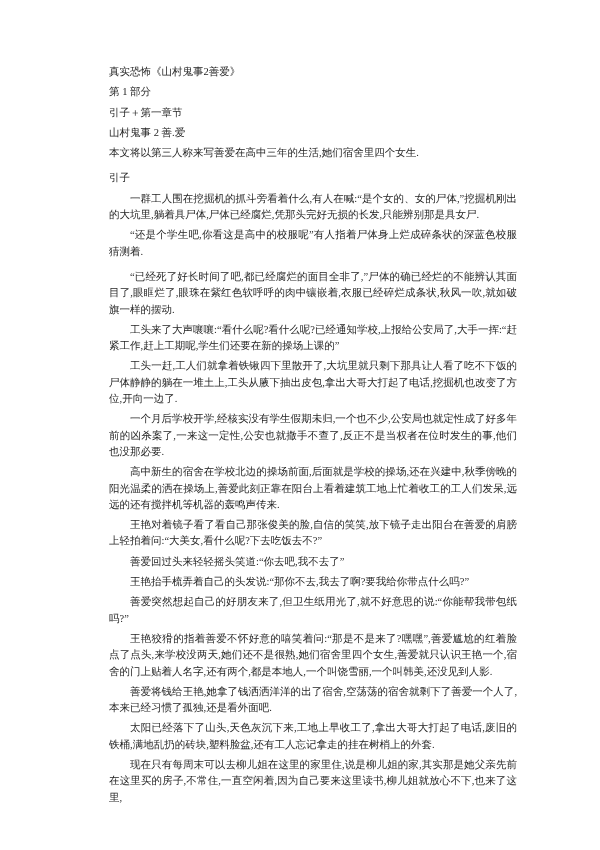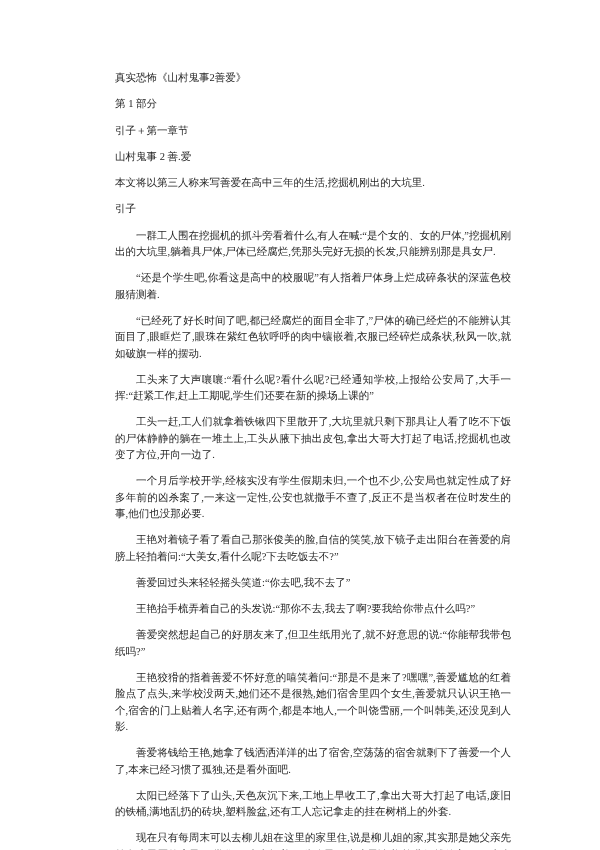--- a/index.html
+++ b/index.html
@@ -19,48 +19,49 @@
     left: 105px;
     top: 60px;
     width: 416px;
     font-family: "Liberation Serif", "DejaVu Serif", serif;
     font-size: 10.5px;
     line-height: 16.3px;
     color: #1f1f1f;
     text-align: justify;
   }
   .text-block p {
-    margin: 10px;
+    margin: 4px;
     padding: 0;
   }
   .text-block p.indent {
     text-indent: 2em;
   }
   .text-block p.gap {
     margin-top: 9px;
   }
 </style>
 </head>
 <body>
 
 <div class="page">
   <div class="text-block" style="color: rgb(31, 31, 31);">
 
   <p>真实恐怖《山村鬼事2善爱》</p>
       <p>第 1 部分</p>
       <p>引子＋第一章节</p>
       <p>山村鬼事 2 善.爱</p>
-      <p>本文将以第三人称来写善爱在高中三年的生活,挖掘机刚出的大坑里.</p>
+      <p>本文将以第三人称来写善爱在高中三年的生活,她们宿舍里四个女生.</p>
       <p class="gap">引子</p>
       <p class="indent">一群工人围在挖掘机的抓斗旁看着什么,有人在喊:“是个女的、女的尸体,”挖掘机刚出的大坑里,躺着具尸体,尸体已经腐烂,凭那头完好无损的长发,只能辨别那是具女尸.</p>
       <p class="indent">“还是个学生吧,你看这是高中的校服呢”有人指着尸体身上烂成碎条状的深蓝色校服猜测着.</p>
       <p class="indent gap">“已经死了好长时间了吧,都已经腐烂的面目全非了,”尸体的确已经烂的不能辨认其面目了,眼眶烂了,眼珠在紫红色软呼呼的肉中镶嵌着,衣服已经碎烂成条状,秋风一吹,就如破旗一样的摆动.</p>
       <p class="indent">工头来了大声嚷嚷:“看什么呢?看什么呢?已经通知学校,上报给公安局了,大手一挥:“赶紧工作,赶上工期呢,学生们还要在新的操场上课的”</p>
       <p class="indent">工头一赶,工人们就拿着铁锹四下里散开了,大坑里就只剩下那具让人看了吃不下饭的尸体静静的躺在一堆土上,工头从腋下抽出皮包,拿出大哥大打起了电话,挖掘机也改变了方位,开向一边了.</p>
       <p class="indent">一个月后学校开学,经核实没有学生假期未归,一个也不少,公安局也就定性成了好多年前的凶杀案了,一来这一定性,公安也就撒手不查了,反正不是当权者在位时发生的事,他们也没那必要.</p>
+      <p class="indent">高中新生的宿舍在学校北边的操场前面,后面就是学校的操场,还在兴建中,秋季傍晚的阳光温柔的洒在操场上,善爱此刻正靠在阳台上看着建筑工地上忙着收工的工人们发呆,远远的还有搅拌机等机器的轰鸣声传来.</p>
       <p class="indent">王艳对着镜子看了看自己那张俊美的脸,自信的笑笑,放下镜子走出阳台在善爱的肩膀上轻拍着问:“大美女,看什么呢?下去吃饭去不?”</p>
       <p class="indent">善爱回过头来轻轻摇头笑道:“你去吧,我不去了”</p>
       <p class="indent">王艳抬手梳弄着自己的头发说:“那你不去,我去了啊?要我给你带点什么吗?”</p>
       <p class="indent">善爱突然想起自己的好朋友来了,但卫生纸用光了,就不好意思的说:“你能帮我带包纸吗?”</p>
       <p class="indent">王艳狡猾的指着善爱不怀好意的嘻笑着问:“那是不是来了?嘿嘿”,善爱尴尬的红着脸点了点头,来学校没两天,她们还不是很熟,她们宿舍里四个女生,善爱就只认识王艳一个,宿舍的门上贴着人名字,还有两个,都是本地人,一个叫饶雪丽,一个叫韩美,还没见到人影.</p>
       <p class="indent">善爱将钱给王艳,她拿了钱洒洒洋洋的出了宿舍,空荡荡的宿舍就剩下了善爱一个人了,本来已经习惯了孤独,还是看外面吧.</p>
       <p class="indent">太阳已经落下了山头,天色灰沉下来,工地上早收工了,拿出大哥大打起了电话,废旧的铁桶,满地乱扔的砖块,塑料脸盆,还有工人忘记拿走的挂在树梢上的外套.</p>
       <p class="indent">现在只有每周末可以去柳儿姐在这里的家里住,说是柳儿姐的家,其实那是她父亲先前在这里买的房子,不常住,一直空闲着,因为自己要来这里读书,柳儿姐就放心不下,也来了这里,</p>
     </div>
 </div>

